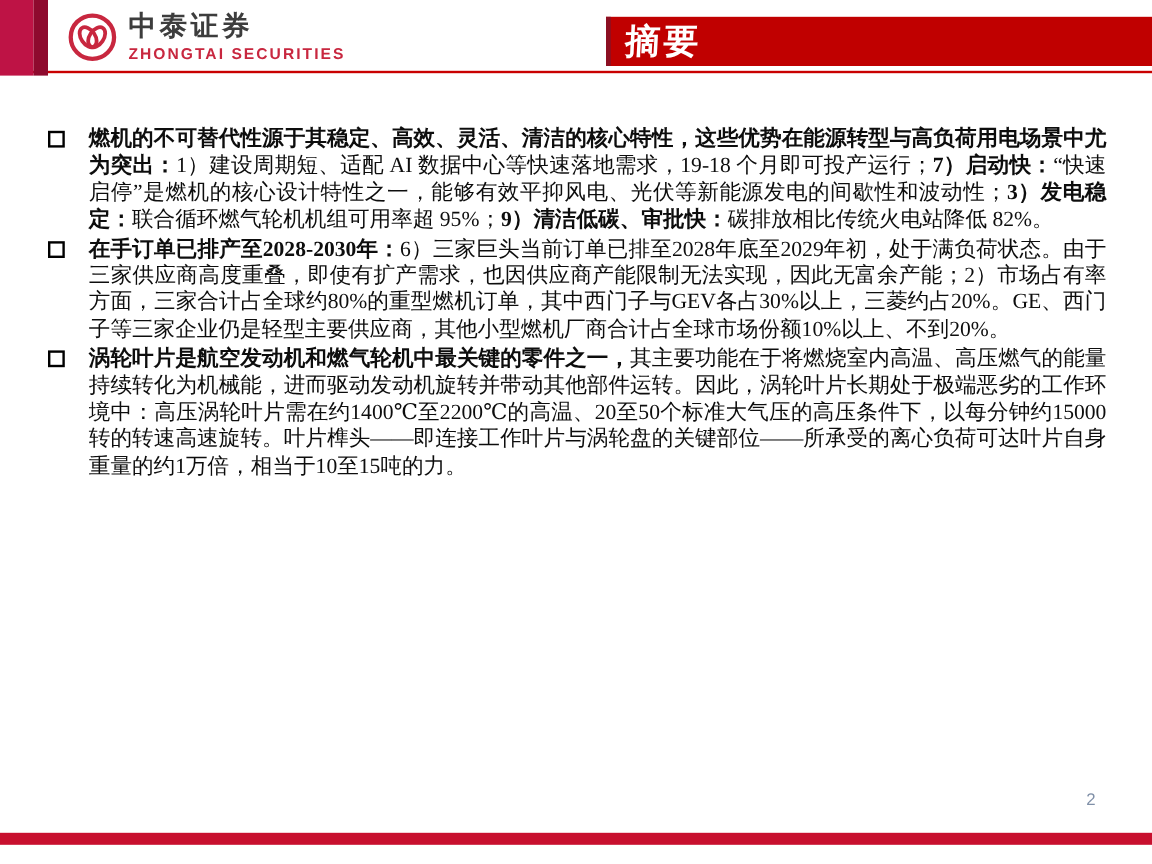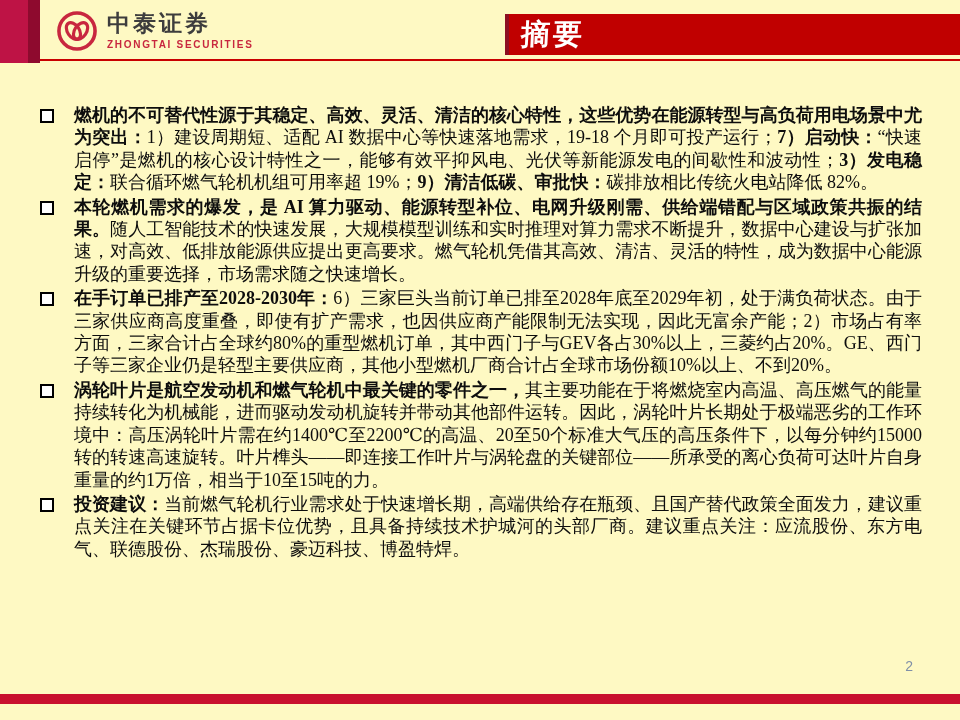--- a/index.html
+++ b/index.html
@@ -7,37 +7,37 @@
     --banner-red:#C00000;
     --line-red:#C90000;
     --block-main:#BE1345;
     --block-dark:#8E0A2E;
     --bar-crimson:#C8102E;
     --logo-red:#C8273F;
     --pagenum:#8090A8;
     --text-black:#0D0D0D;
   }
   .slide{
-    position:relative;width:960px;height:720px;background:#fef9c3;
+    position:relative;width:960px;height:720px;background:#ffffff;
     overflow:hidden;margin:0 auto;
     font-family:"Liberation Sans","DejaVu Sans",sans-serif;
   }
   .corner-main{position:absolute;left:0;top:0;width:28px;height:63px;background:var(--block-main);z-index:3;}
   .corner-dark{position:absolute;left:28px;top:0;width:12px;height:63px;background:var(--block-dark);z-index:3;}
   .top-line{position:absolute;left:0;top:59px;width:960px;height:2px;background:var(--line-red);z-index:2;}
 
   .logo{position:absolute;left:56px;top:10px;display:flex;align-items:center;gap:9px;z-index:4;}
   .logo-badge{width:42px;height:42px;flex:0 0 auto;}
   .logo-texts{display:flex;flex-direction:column;}
   .logo-cn{
     font-family:"Liberation Serif","DejaVu Serif",serif;
     font-size:23px;font-weight:bold;color:#3D3D3D;letter-spacing:3px;line-height:1.05;
   }
   .logo-en{
-    font-size:10px;font-weight:bold;color:var(--logo-red);letter-spacing:1.7px;margin-top:2px;
+    font-size:13px;font-weight:bold;color:var(--logo-red);letter-spacing:1.7px;margin-top:2px;
   }
 
   .banner{
     position:absolute;left:505px;top:14px;width:455px;height:41px;
     background:var(--banner-red);border-left:4px solid #8C0F22;
     display:flex;align-items:center;z-index:4;box-sizing:border-box;
   }
   .banner-title{
     font-family:"Liberation Serif","DejaVu Serif",serif;
     color:#ffffff;font-size:29px;font-weight:bold;letter-spacing:3px;
@@ -87,36 +87,28 @@
     </div>
   </div>
 
   <div class="banner">
     <span class="banner-title">摘要</span>
   </div>
 
   <div class="content">
       <div class="bullet">
         <span class="square"></span>
-        <div class="btext"><span class="bold">燃机的不可替代性源于其稳定、高效、灵活、清洁的核心特性，这些优势在能源转型与高负荷用电场景中尤为突出：</span><span>1）建设周期短、适配 AI 数据中心等快速落地需求，19-18 个月即可投产运行；</span><span class="bold">7）启动快：</span><span>“快速启停”是燃机的核心设计特性之一，能够有效平抑风电、光伏等新能源发电的间歇性和波动性；</span><span class="bold">3）发电稳定：</span><span>联合循环燃气轮机机组可用率超 19%；</span><span class="bold">9）清洁低碳、审批快：</span><span>碳排放相比传统火电站降低 82%。</span></div>
-      </div>
-      <div class="bullet">
-        <span class="square"></span>
-        <div class="btext"><span class="bold">本轮燃机需求的爆发，是 AI 算力驱动、能源转型补位、电网升级刚需、供给端错配与区域政策共振的结果。</span><span>随人工智能技术的快速发展，大规模模型训练和实时推理对算力需求不断提升，数据中心建设与扩张加速，对高效、低排放能源供应提出更高要求。燃气轮机凭借其高效、清洁、灵活的特性，成为数据中心能源升级的重要选择，市场需求随之快速增长。</span></div>
+        <div class="btext"><span class="bold">燃机的不可替代性源于其稳定、高效、灵活、清洁的核心特性，这些优势在能源转型与高负荷用电场景中尤为突出：</span><span>1）建设周期短、适配 AI 数据中心等快速落地需求，19-18 个月即可投产运行；</span><span class="bold">7）启动快：</span><span>“快速启停”是燃机的核心设计特性之一，能够有效平抑风电、光伏等新能源发电的间歇性和波动性；</span><span class="bold">3）发电稳定：</span><span>联合循环燃气轮机机组可用率超 95%；</span><span class="bold">9）清洁低碳、审批快：</span><span>碳排放相比传统火电站降低 82%。</span></div>
       </div>
       <div class="bullet">
         <span class="square"></span>
         <div class="btext"><span class="bold">在手订单已排产至2028-2030年：</span><span>6）三家巨头当前订单已排至2028年底至2029年初，处于满负荷状态。由于三家供应商高度重叠，即使有扩产需求，也因供应商产能限制无法实现，因此无富余产能；2）市场占有率方面，三家合计占全球约80%的重型燃机订单，其中西门子与GEV各占30%以上，三菱约占20%。GE、西门子等三家企业仍是轻型主要供应商，其他小型燃机厂商合计占全球市场份额10%以上、不到20%。</span></div>
       </div>
       <div class="bullet">
         <span class="square"></span>
         <div class="btext"><span class="bold">涡轮叶片是航空发动机和燃气轮机中最关键的零件之一，</span><span>其主要功能在于将燃烧室内高温、高压燃气的能量持续转化为机械能，进而驱动发动机旋转并带动其他部件运转。因此，涡轮叶片长期处于极端恶劣的工作环境中：高压涡轮叶片需在约1400℃至2200℃的高温、20至50个标准大气压的高压条件下，以每分钟约15000转的转速高速旋转。叶片榫头——即连接工作叶片与涡轮盘的关键部位——所承受的离心负荷可达叶片自身重量的约1万倍，相当于10至15吨的力。</span></div>
       </div>
-      <div class="bullet">
-        <span class="square"></span>
-        <div class="btext"><span class="bold">投资建议：</span><span>当前燃气轮机行业需求处于快速增长期，高端供给存在瓶颈、且国产替代政策全面发力，建议重点关注在关键环节占据卡位优势，且具备持续技术护城河的头部厂商。建议重点关注：应流股份、东方电气、联德股份、杰瑞股份、豪迈科技、博盈特焊。</span></div>
-      </div>
     </div>
 
   <div class="page-num">2</div>
   <div class="bottom-bar"></div>
 
 </div>
 
 </body></html>

